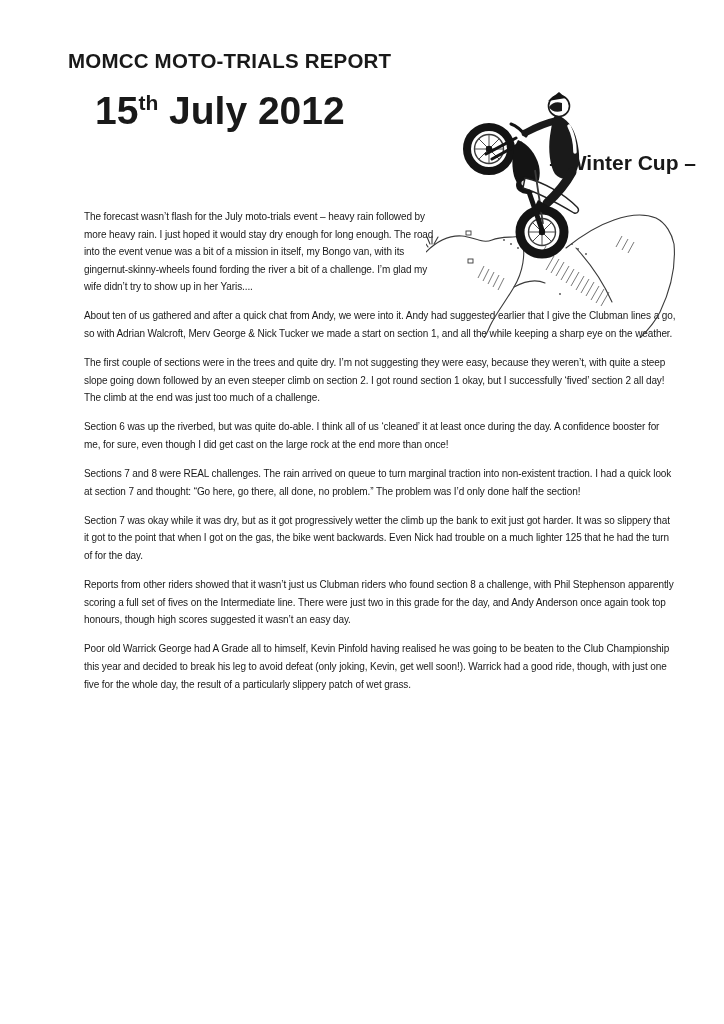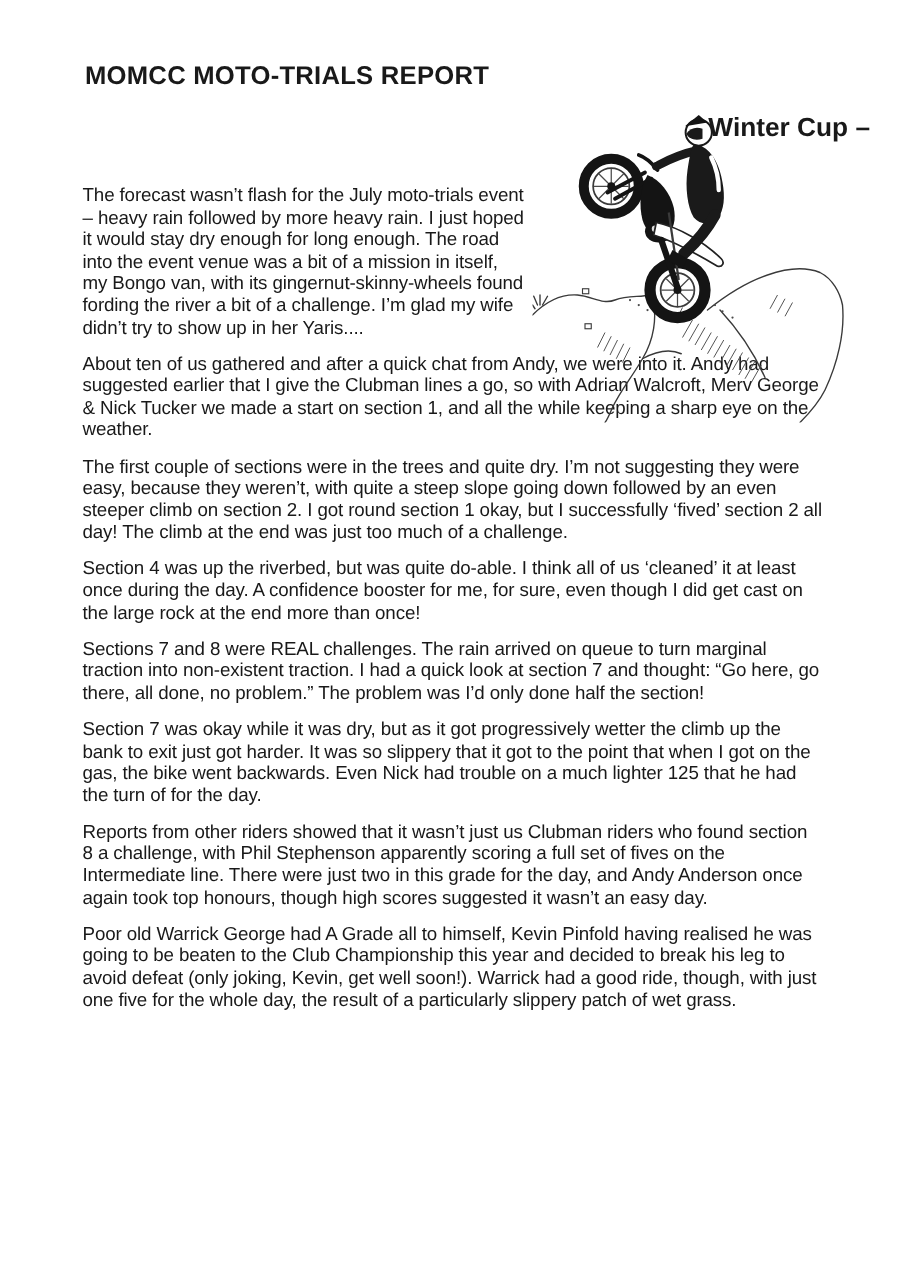--- a/index.html
+++ b/index.html
@@ -31,23 +31,23 @@
     vertical-align: super;
   }
   .report-subtitle {
     margin: 16px 0 0 124px;
     font-size: 21px;
     line-height: 26px;
     font-weight: 700;
     text-align: right;
   }
   .content {
-    margin: 32px 0 0 66px;
+    margin: 32px 0 0 84px;
     width: 592px;
-    font-size: 15px;
+    font-size: 10px;
     line-height: 17.6px;
     letter-spacing: -0.1px;
   }
   .content p { margin: 0 0 11.5px 0; }
   .content p.p-narrow { width: 356px; }
   .illustration {
     position: absolute;
     left: 426px;
     top: 86px;
     width: 298px;
@@ -55,20 +55,21 @@
     margin: 0;
   }
 </style>
 </head>
 <body>
 
 <div class="page">
 
   <h1 class="report-title">MOMCC MOTO-TRIALS REPORT</h1>
 
+  <div class="report-date"><span>15</span><sup>th</sup><span> July 2012</span></div>
 
   <div class="report-subtitle">–  Winter Cup –</div>
 
   <figure class="illustration">
     <svg viewBox="0 0 298 252" width="298" height="252" xmlns="http://www.w3.org/2000/svg">
 
       <g stroke="#3a3a3a" stroke-width="1.1" fill="none" stroke-linecap="round">
         <path d="M0,166 C10,156 22,149 36,150 C48,151 56,158 66,154 C76,150 86,152 94,150"></path>
         <path d="M96,152 C100,168 97,186 88,201 C80,215 70,227 64,240 C61,247 59,251 58,252"></path>
         <path d="M88,201 C99,195 110,193 119,197"></path>
@@ -134,20 +135,20 @@
         <path d="M122,15 L133,6 L140,12 Z" fill="#141414"></path>
         <path d="M123,21 C126,16.5 131,15 136,17 L136,25 C130,27 125,25 123,21 Z" fill="#1a1a1a"></path>
       </g>
     </svg>
   </figure>
 
   <div class="content">
     <p class="p-narrow">The forecast wasn’t flash for the July moto-trials event – heavy rain followed by more heavy rain. I just hoped it would stay dry enough for long enough. The road into the event venue was a bit of a mission in itself, my Bongo van, with its gingernut-skinny-wheels found fording the river a bit of a challenge. I’m glad my wife didn’t try to show up in her Yaris....</p>
     <p>About ten of us gathered and after a quick chat from Andy, we were into it. Andy had suggested earlier that I give the Clubman lines a go, so with Adrian Walcroft, Merv George &amp; Nick Tucker we made a start on section 1, and all the while keeping a sharp eye on the weather.</p>
     <p>The first couple of sections were in the trees and quite dry. I’m not suggesting they were easy, because they weren’t, with quite a steep slope going down followed by an even steeper climb on section 2. I got round section 1 okay, but I successfully ‘fived’ section 2 all day! The climb at the end was just too much of a challenge.</p>
-    <p>Section 4 was up the riverbed, but was quite do-able. I think all of us ‘cleaned’ it at least once during the day. A confidence booster for me, for sure, even though I did get cast on the large rock at the end more than once!</p>
+    <p>Section 6 was up the riverbed, but was quite do-able. I think all of us ‘cleaned’ it at least once during the day. A confidence booster for me, for sure, even though I did get cast on the large rock at the end more than once!</p>
     <p>Sections 7 and 8 were REAL challenges. The rain arrived on queue to turn marginal traction into non-existent traction. I had a quick look at section 7 and thought: “Go here, go there, all done, no problem.” The problem was I’d only done half the section!</p>
     <p>Section 7 was okay while it was dry, but as it got progressively wetter the climb up the bank to exit just got harder. It was so slippery that it got to the point that when I got on the gas, the bike went backwards. Even Nick had trouble on a much lighter 125 that he had the turn of for the day.</p>
     <p>Reports from other riders showed that it wasn’t just us Clubman riders who found section 8 a challenge, with Phil Stephenson apparently scoring a full set of fives on the Intermediate line. There were just two in this grade for the day, and Andy Anderson once again took top honours, though high scores suggested it wasn’t an easy day.</p>
     <p>Poor old Warrick George had A Grade all to himself, Kevin Pinfold having realised he was going to be beaten to the Club Championship this year and decided to break his leg to avoid defeat (only joking, Kevin, get well soon!). Warrick had a good ride, though, with just one five for the whole day, the result of a particularly slippery patch of wet grass.</p>
   </div>
 
 </div>
 
 </body></html>

